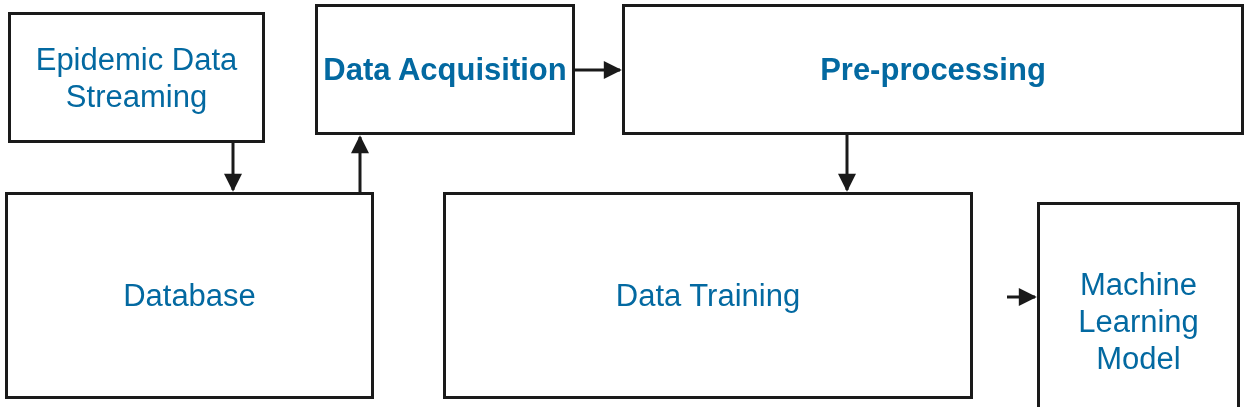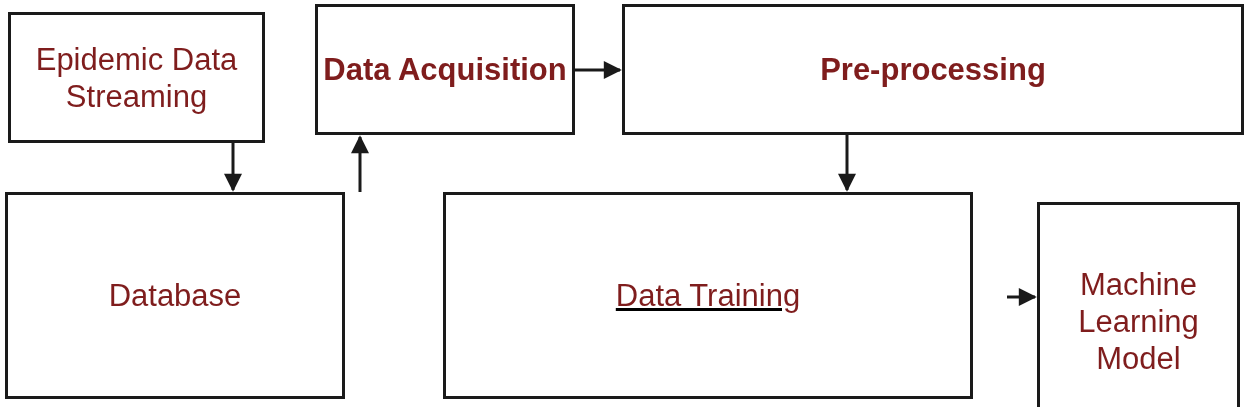--- a/index.html
+++ b/index.html
@@ -27,31 +27,31 @@
     position: absolute;
     box-sizing: border-box;
     border: 3px solid #1a1a1a;
     background: #ffffff;
     display: flex;
     align-items: center;
     justify-content: center;
     text-align: center;
   }
   .node .label {
-    color: #7f1d1d;
+    color: #0369a1;
     font-size: 31px;
     line-height: 37px;
     white-space: pre-line;
   }
   
   .node-epidemic   { left: 8px;    top: 12px;  width: 257px; height: 131px; }
   .node-acquisition{ left: 315px;  top: 4px;   width: 260px; height: 131px; font-weight: bold; }
   .node-preproc    { left: 622px;  top: 4px;   width: 622px; height: 131px; font-weight: bold; }
-  .node-database   { left: 5px;    top: 192px; width: 340px; height: 207px; }
-  .node-training   { left: 443px;  top: 192px; width: 530px; height: 207px; text-decoration: underline; }
+  .node-database   { left: 5px;    top: 192px; width: 369px; height: 207px; }
+  .node-training   { left: 443px;  top: 192px; width: 530px; height: 207px; }
   .node-mlmodel    { left: 1037px; top: 202px; width: 203px; height: 239px; }
 </style>
 </head>
 <body>
 
 <div class="canvas">
 
   <svg class="arrows" viewBox="0 0 1250 407" xmlns="http://www.w3.org/2000/svg">
     <defs>
       <marker id="ah" viewBox="0 0 10 10" refX="9" refY="5" markerWidth="6.5" markerHeight="6" orient="auto">

